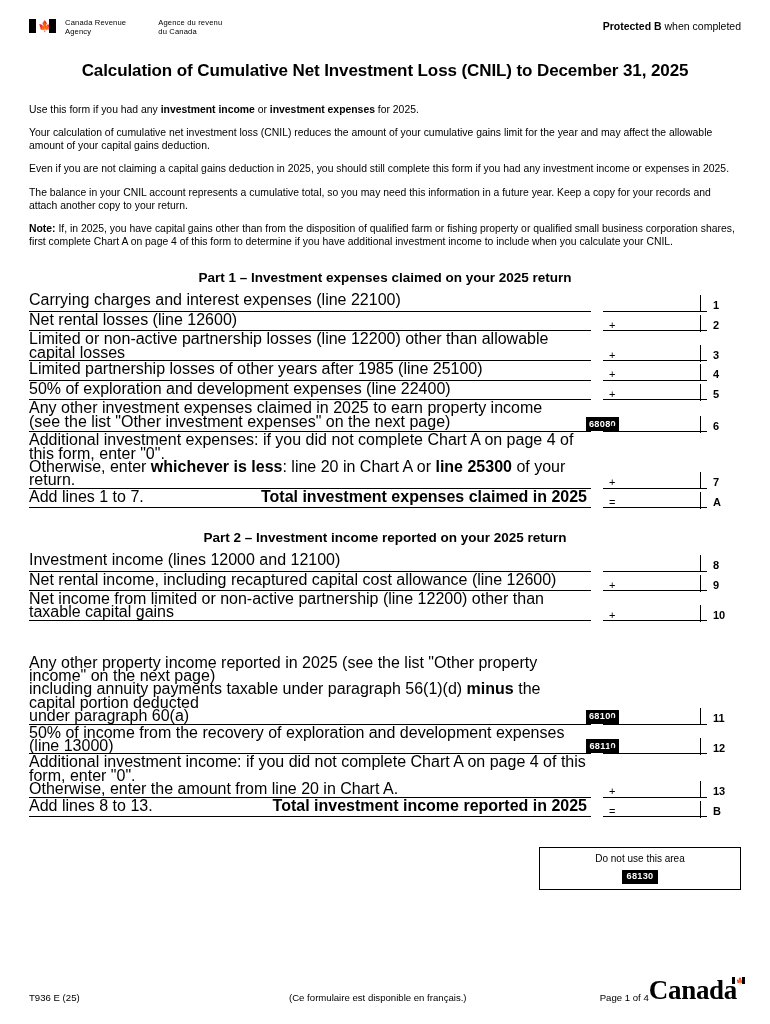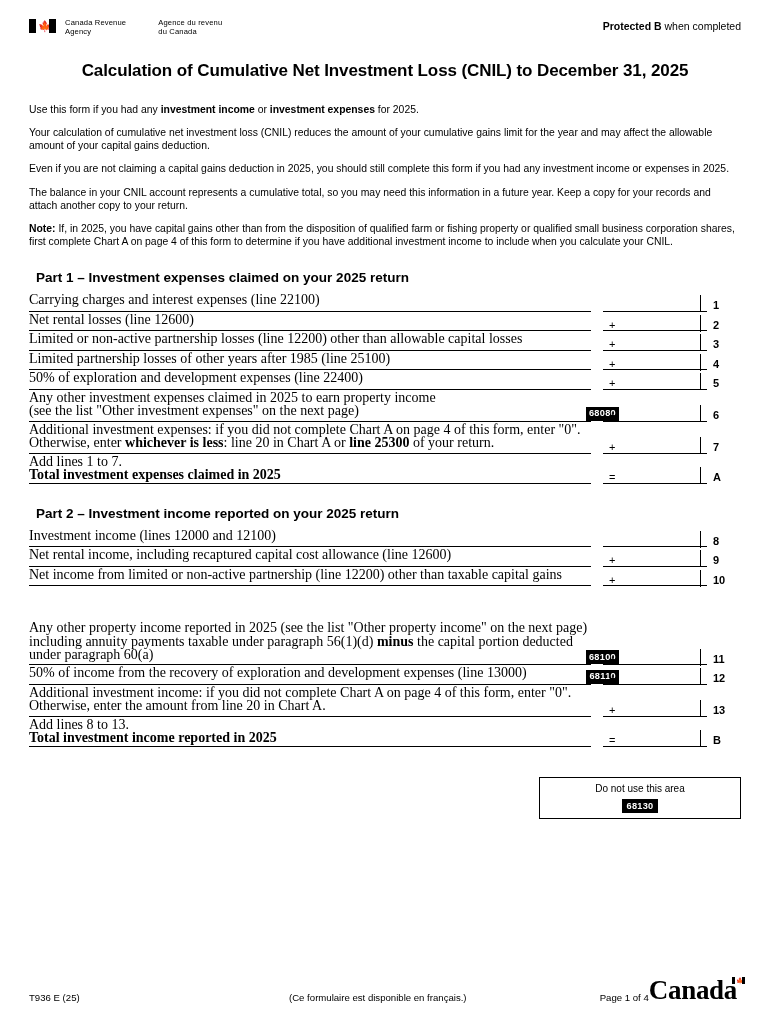--- a/index.html
+++ b/index.html
@@ -103,50 +103,49 @@
     max-width: 712px;
   }
   .intro p:last-child { margin-bottom: 0; }
   .intro b { font-weight: bold; }
 
   
   .section-heading {
     font-size: 13.5px;
     font-weight: bold;
     padding: 0 20px;
-    margin: 22px 0 7px 16px;
+    margin: 22px 0 7px 0;
+    text-align: center;
   }
 
   
   .form-block { padding: 0 29px; }
 
   .frow {
     display: flex;
     align-items: stretch;
     width: 712px;
     position: relative;
   }
   
   .flabel {
     flex: 0 0 auto;
     width: 562px;
     box-sizing: border-box;
     border-bottom: 1.1px solid #000;
     padding: 1px 0 1.5px 0;
-    font-size: 14px;
+    font-size: 16px;
     line-height: 13.2px;
     position: relative;
-    font-family: Liberation Serif, serif;
   }
   .flabel .total-line {
     display: flex;
     justify-content: space-between;
     align-items: baseline;
     width: 100%;
-    flex-direction: column;
   }
   .flabel .total-label { font-weight: bold; padding-right: 4px; }
   .flabel b { font-weight: bold; }
 
   
   .famount {
     flex: 1 1 auto;
     position: relative;
     display: flex;
     align-items: flex-end;

